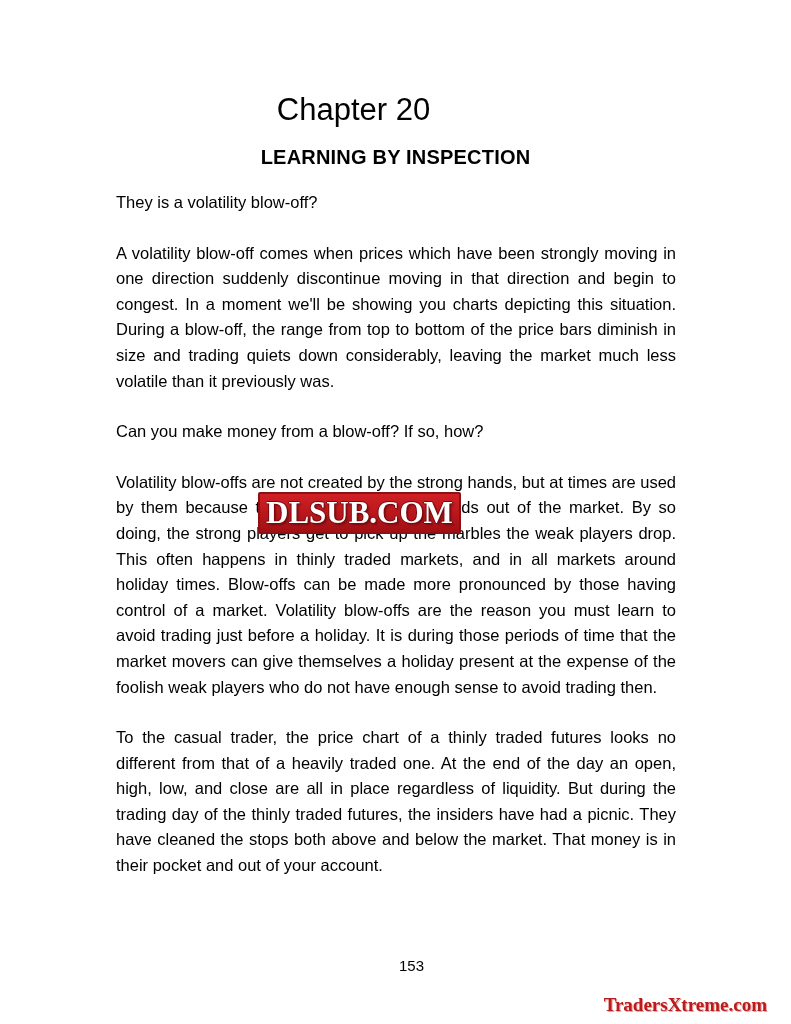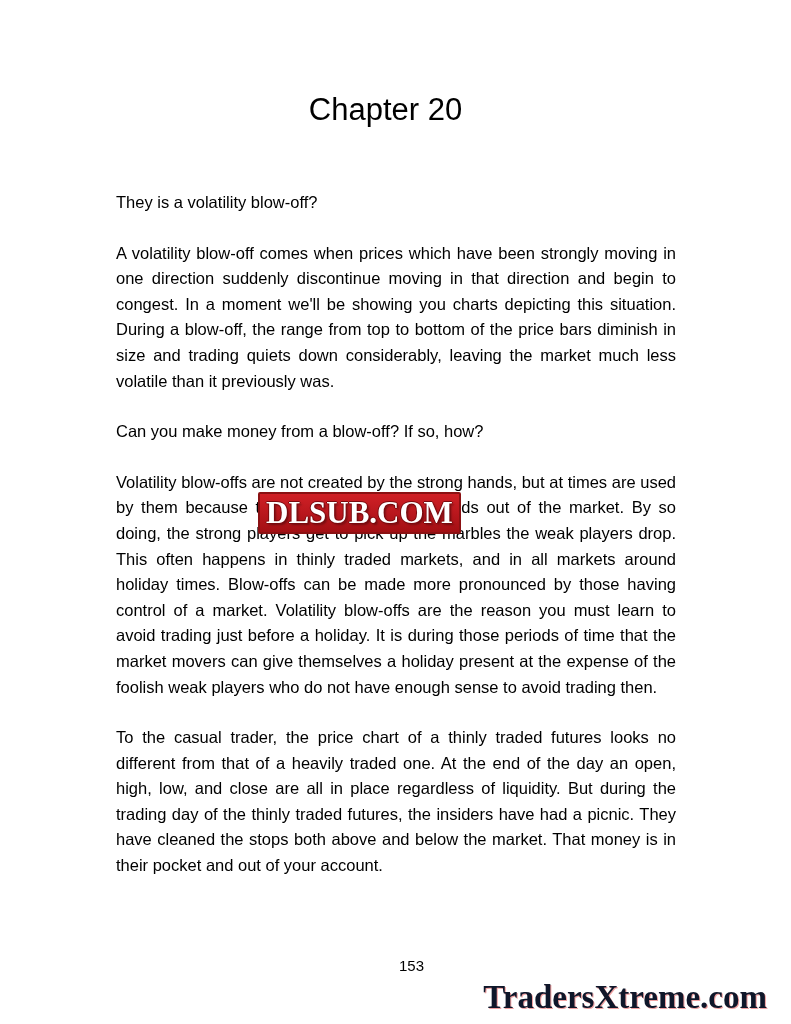--- a/index.html
+++ b/index.html
@@ -34,21 +34,20 @@
   }
   .chapter-title {
     position: absolute;
     top: 92px;
     left: 0;
     width: 707px;
     text-align: center;
     font-size: 31px;
     font-family: "Liberation Sans", sans-serif;
     font-weight: normal;
-    padding-left: 32px;
   }
   .chapter-subtitle {
     position: absolute;
     top: 146px;
     left: 0;
     width: 791px;
     text-align: center;
     font-size: 20px;
     font-weight: bold;
     letter-spacing: 0.2px;
@@ -96,33 +95,34 @@
     border-radius: 2px;
     background: linear-gradient(#d02026, #a30f14);
     color: #ffffff;
   }
   .watermark-bottom {
     position: absolute;
     bottom: 8px;
     right: 24px;
     font-family: "Liberation Serif", serif;
     font-weight: bold;
-    font-size: 33px;
-    color: #0f172a;
+    font-size: 19px;
+    color: #b91c1c;
     text-shadow: 1px 1px 0 #f0a0a0;
     margin-top: 18px;
   }
 </style>
 </head>
 <body>
 
 <div class="page">
 
 
   <div class="chapter-title">Chapter 20</div>
+  <div class="chapter-subtitle">LEARNING BY INSPECTION</div>
 
   <div class="body-text">
     <p>They  is a volatility blow-off?</p>
     <p>A volatility blow-off comes when prices which have been strongly moving in one direction suddenly discontinue moving in that direction and begin to congest. In a moment we'll be showing you charts depicting this situation. During a blow-off, the range from top to bottom of the price bars diminish in size and trading quiets down considerably, leaving the market much less volatile than it previously was.</p>
     <p>Can you make money from a blow-off?  If so, how?</p>
     <p>Volatility blow-offs are not created by the strong hands, but at times are used by them because they frighten the weak hands out of the market.   By so doing, the strong players get to pick up the marbles the weak players drop.  This often happens in thinly traded markets, and in all markets around holiday times.  Blow-offs can be made more pronounced by those having control of a market. Volatility blow-offs are the reason you must learn to avoid trading just before a holiday.   It is during those periods of time that the market movers can give themselves a holiday present at the expense of the foolish weak players who do not have enough sense to avoid trading then.</p>
     <p class="last">To the casual trader, the price chart of a thinly traded futures looks no different from that of a heavily traded one.  At the end of the day an open, high, low, and close are all in place regardless of liquidity.  But during the trading day of the thinly traded futures, the insiders have had a picnic.  They have cleaned the stops both above and below the market.  That money is in their pocket and out of your account.</p>
   </div>
 
   <div class="watermark-mid">DLSUB.COM</div>

